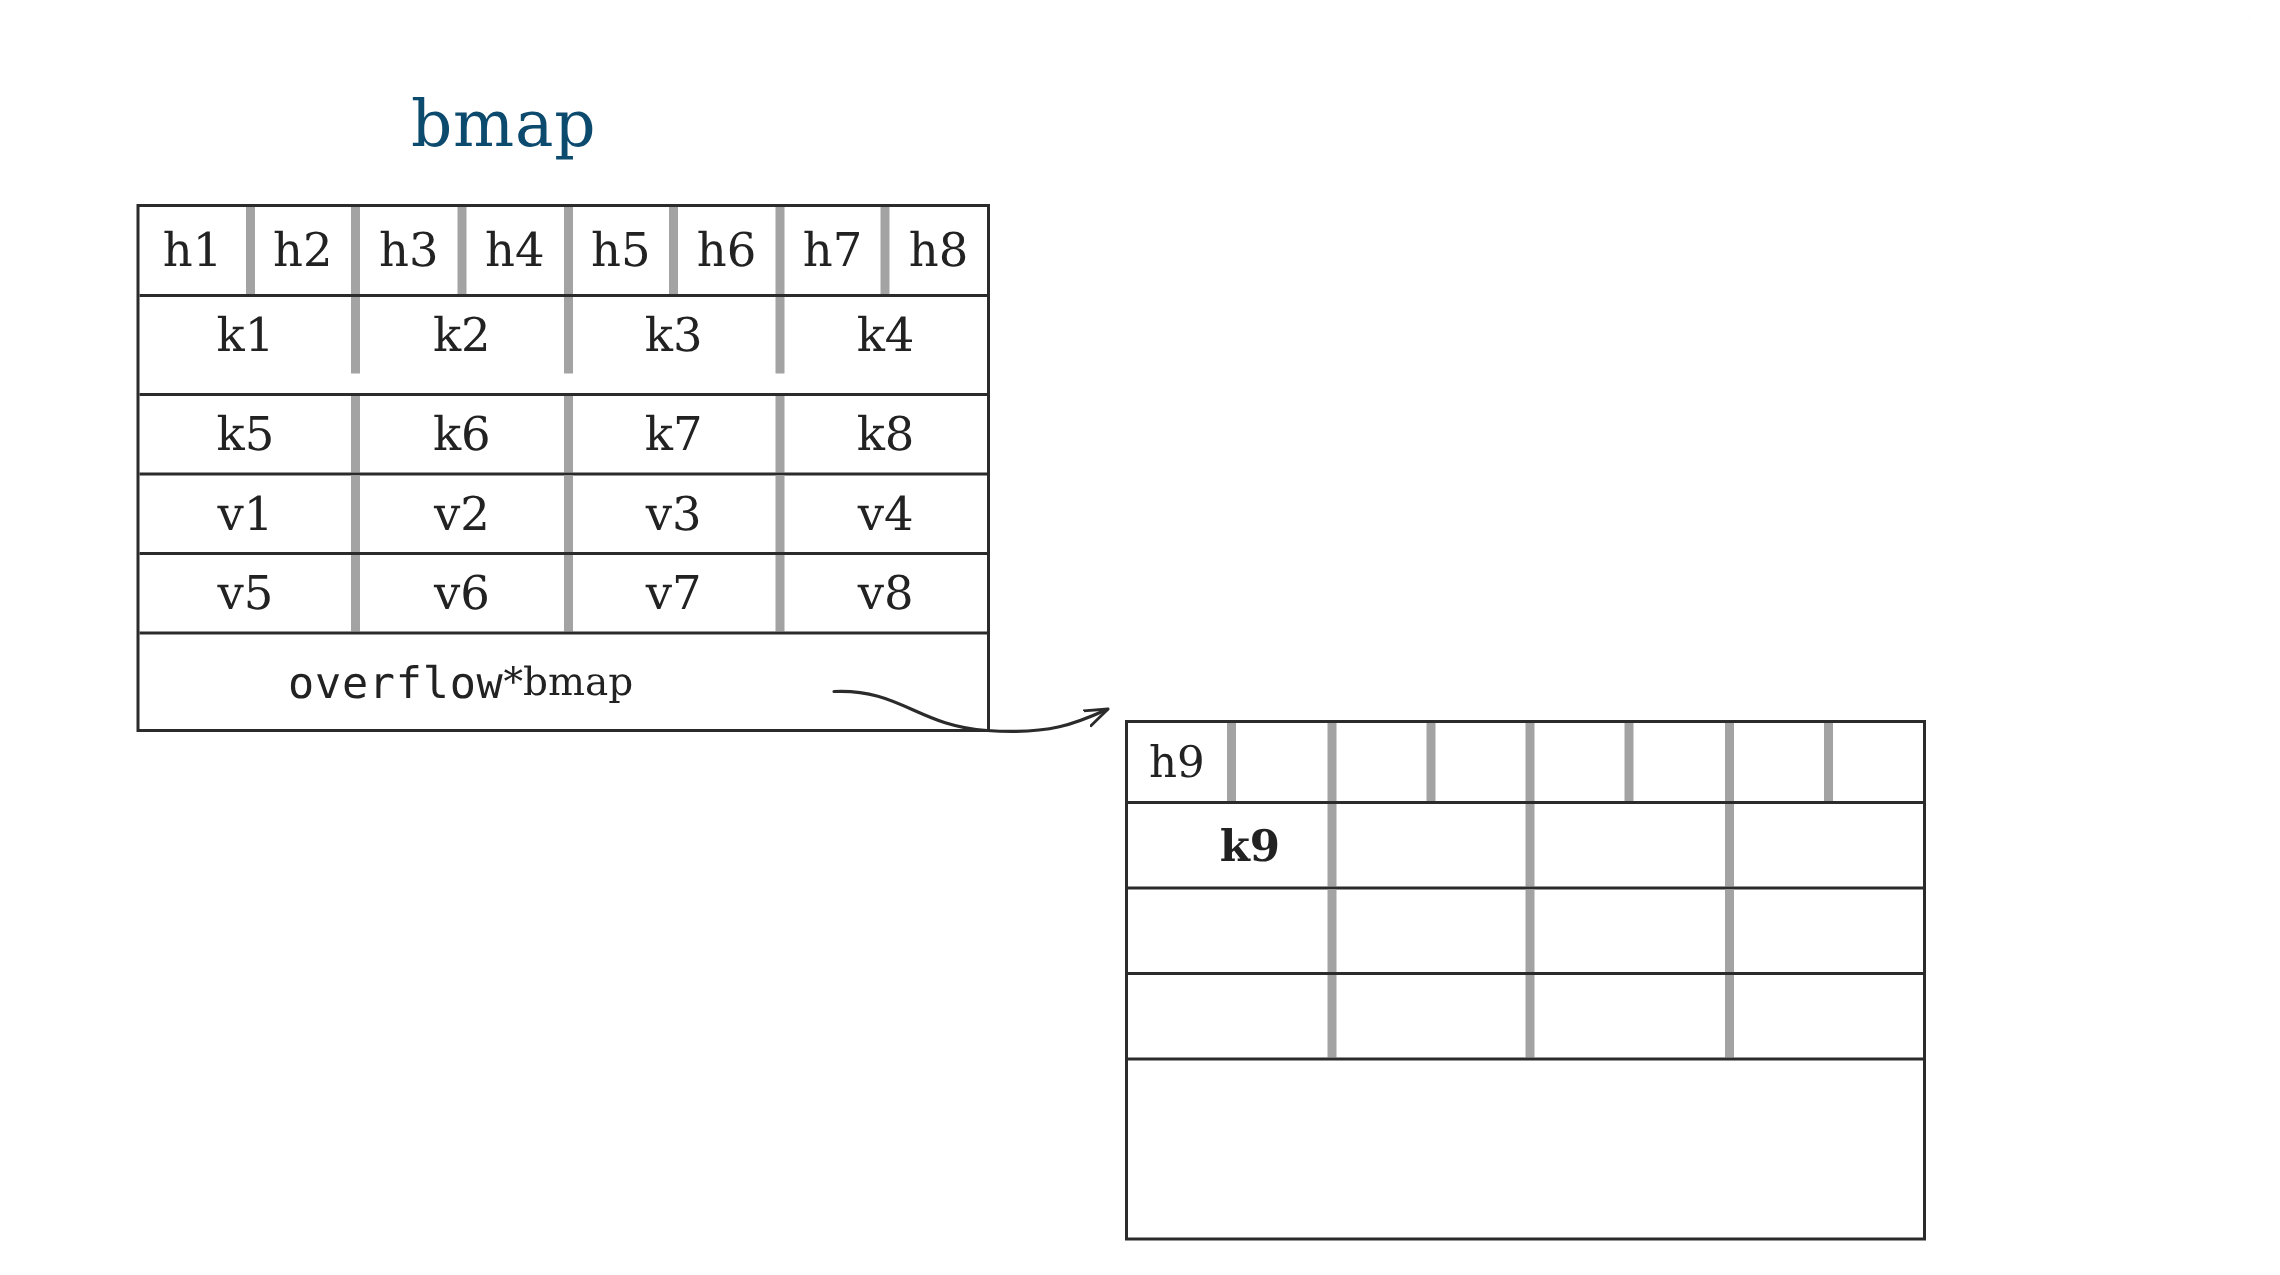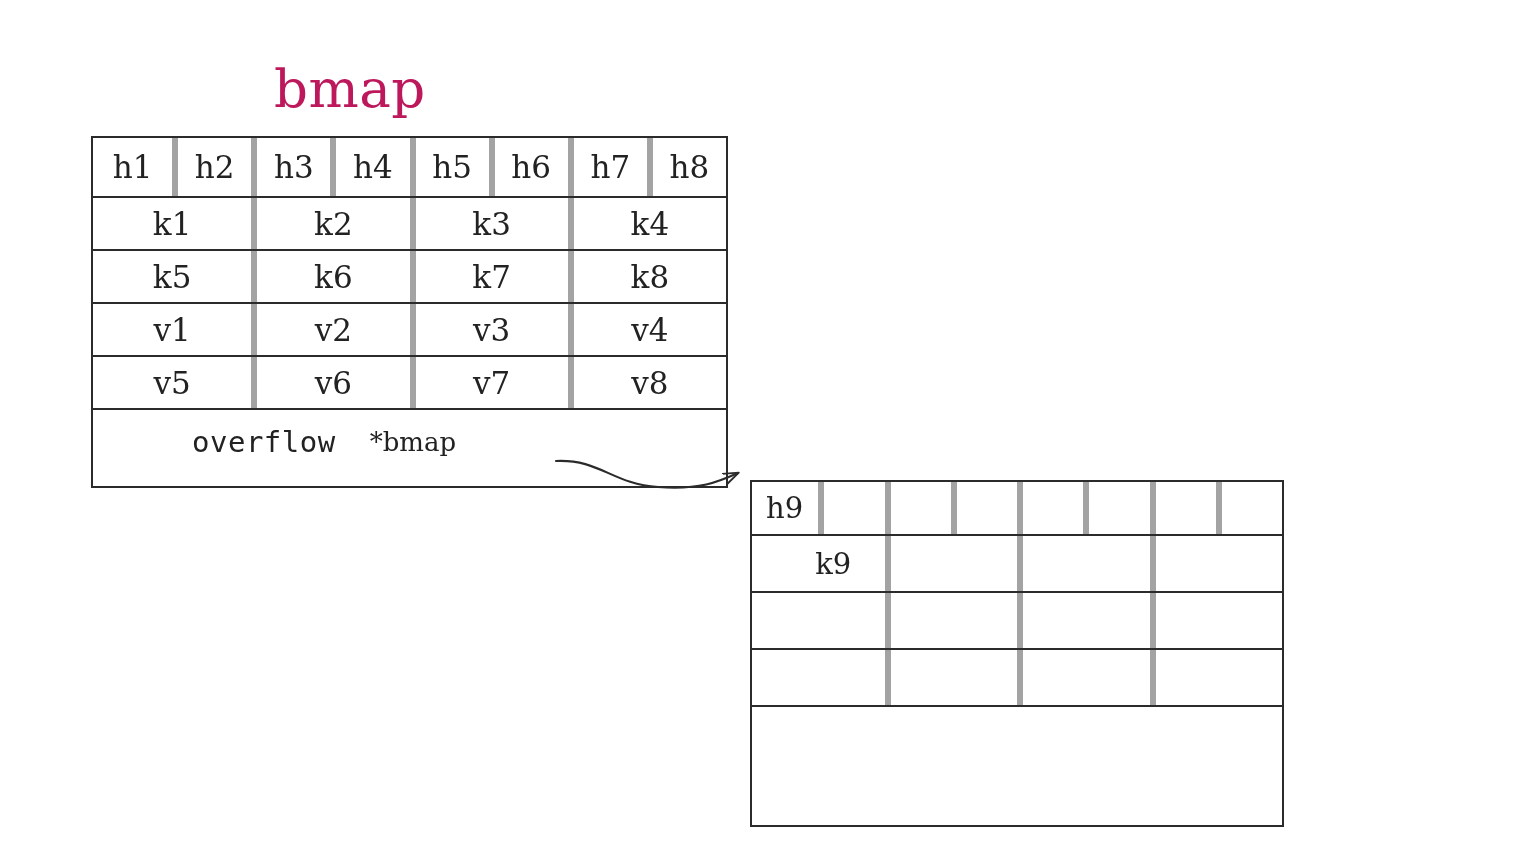--- a/index.html
+++ b/index.html
@@ -33,24 +33,24 @@
     white-space: nowrap;
     user-select: none;
   }
 
   
   .title-bmap {
     position: absolute;
     left: 274px;
     top: 62px;
     font-family: "DejaVu Serif", serif;
-    font-size: 53px;
+    font-size: 43px;
     line-height: 1;
     letter-spacing: 0.5px;
-    color: #be185d;
+    color: #0c4a6e;
     white-space: nowrap;
   }
 
   
   .struct {
     position: absolute;
     box-sizing: border-box;
     border: 2px solid #2b2b2b;
     background: #ffffff;
   }
@@ -74,67 +74,66 @@
     overflow: hidden;
   }
   .cell + .cell {
     border-left: 6px solid #a3a3a3;
   }
 
   
   #bmap-struct {
     left: 91px;
     top: 136px;
-    width: 637px;
+    width: 569px;
     height: 352px;
   }
   #bmap-struct .r-h     { height: 58px; }
   #bmap-struct .r-k     { height: 53px; }
   #bmap-struct .r-v     { height: 53px; }
   #bmap-struct .r-over  { height: 66px; }
 
   #bmap-struct .r-h .cell {
     width: 12.5%;
     font-size: 31px;
   }
   #bmap-struct .r-k .cell,
   #bmap-struct .r-v .cell {
     width: 25%;
     font-size: 31px;
   }
   
-  #bmap-struct .r-k2 { border-top-width: 2px; }
+  #bmap-struct .r-k2 { border-top-width: 2px; margin-top: 13px; }
   #bmap-struct .r-v1 { border-top-width: 2px; }
 
   #bmap-struct .r-over .cell {
     width: 100%;
     justify-content: flex-start;
     padding-left: 99px;
-    gap: 34px;
     font-size: 31px;
   }
   .mono-over {
     font-family: "DejaVu Sans Mono", monospace;
     font-size: 29px;
     letter-spacing: 0.5px;
   }
   .ser-bmap {
     font-family: "DejaVu Serif", serif;
     font-size: 26px;
   }
 
   
   #overflow-struct {
     left: 750px;
     top: 480px;
     width: 534px;
     height: 347px;
   }
   #overflow-struct .r-h    { height: 52px; text-align: right; }
-  #overflow-struct .r-k    { height: 57px; }
+  #overflow-struct .r-k    { height: 57px; font-weight: bold; }
   #overflow-struct .r-v    { height: 57px; }
   #overflow-struct .r-over { height: 65px; }
 
   #overflow-struct .r-h .cell {
     width: 12.5%;
     font-size: 29px;
   }
   #overflow-struct .r-k .cell,
   #overflow-struct .r-v .cell {
     width: 25%;

